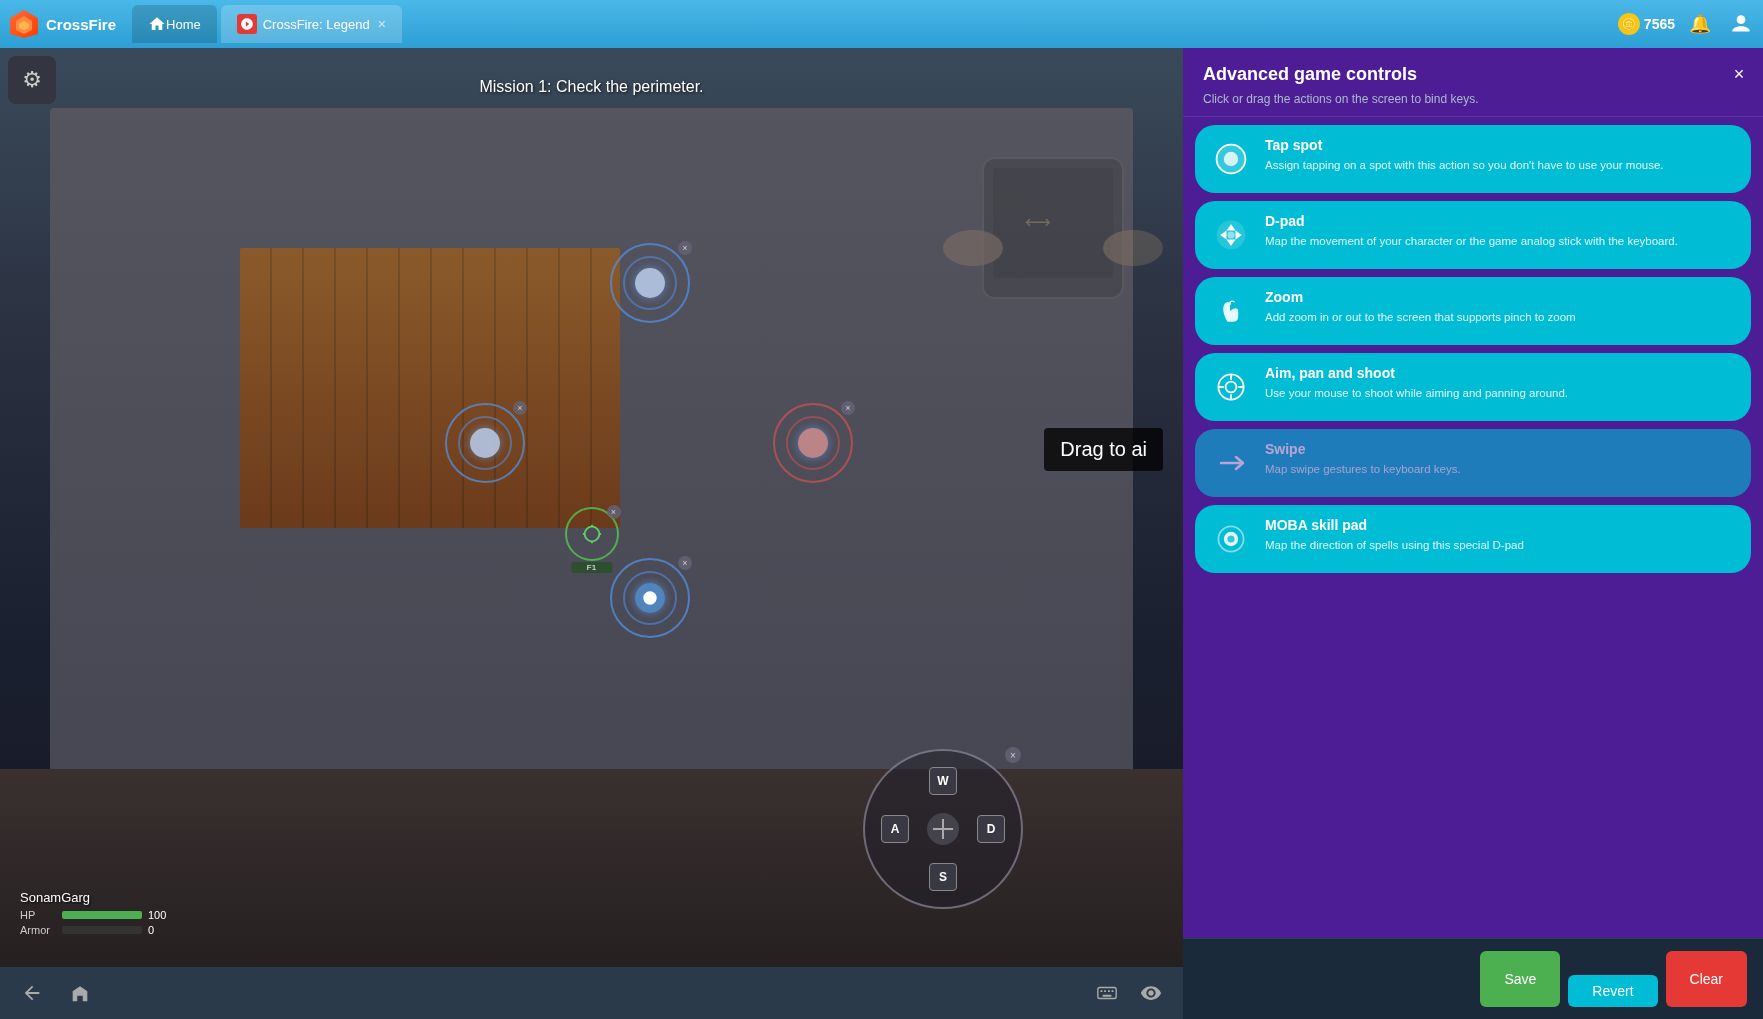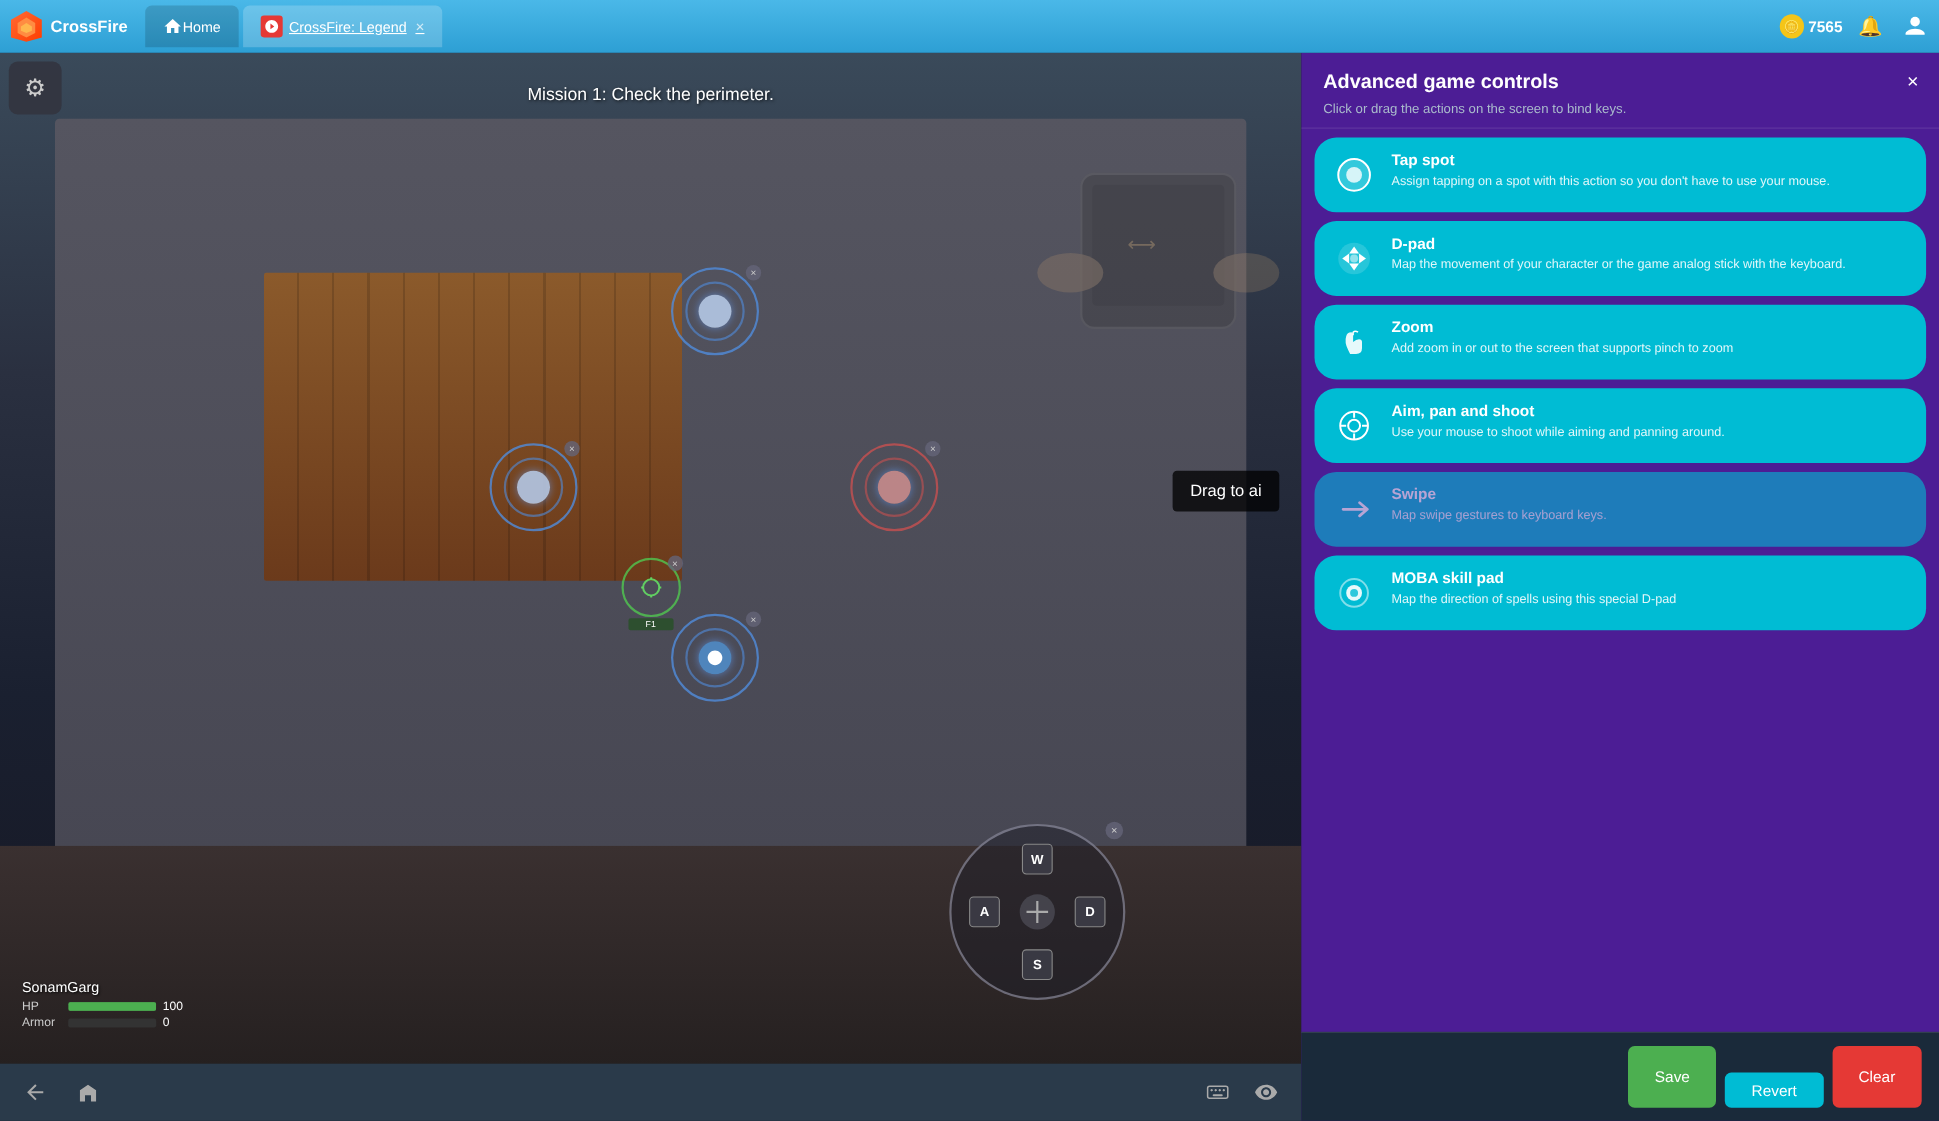--- a/index.html
+++ b/index.html
@@ -33,21 +33,20 @@
       height: 38px;
       padding: 0 16px;
       border-radius: 6px 6px 0 0;
       margin-right: 4px;
       cursor: pointer;
       font-size: 13px;
       color: white;
     }
     .tab.active {
       background: rgba(255,255,255,0.25);
-      text-decoration: underline;
     }
     .tab.inactive {
       background: rgba(0,0,0,0.15);
     }
     .title-bar-right {
       margin-left: auto;
       display: flex;
       align-items: center;
       gap: 12px;
     }
@@ -292,21 +291,21 @@
       transform: translate(-50%, -50%);
     }
 
     
     .drag-banner {
       position: absolute;
       top: 380px;
       right: 20px;
       background: rgba(0,0,0,0.75);
       color: white;
-      font-size: 15px;
+      font-size: 20px;
       padding: 10px 16px;
       border-radius: 4px;
     }
 
     
     .phone-illus {
       position: absolute;
       top: 100px;
       right: 0;
       opacity: 0.3;

